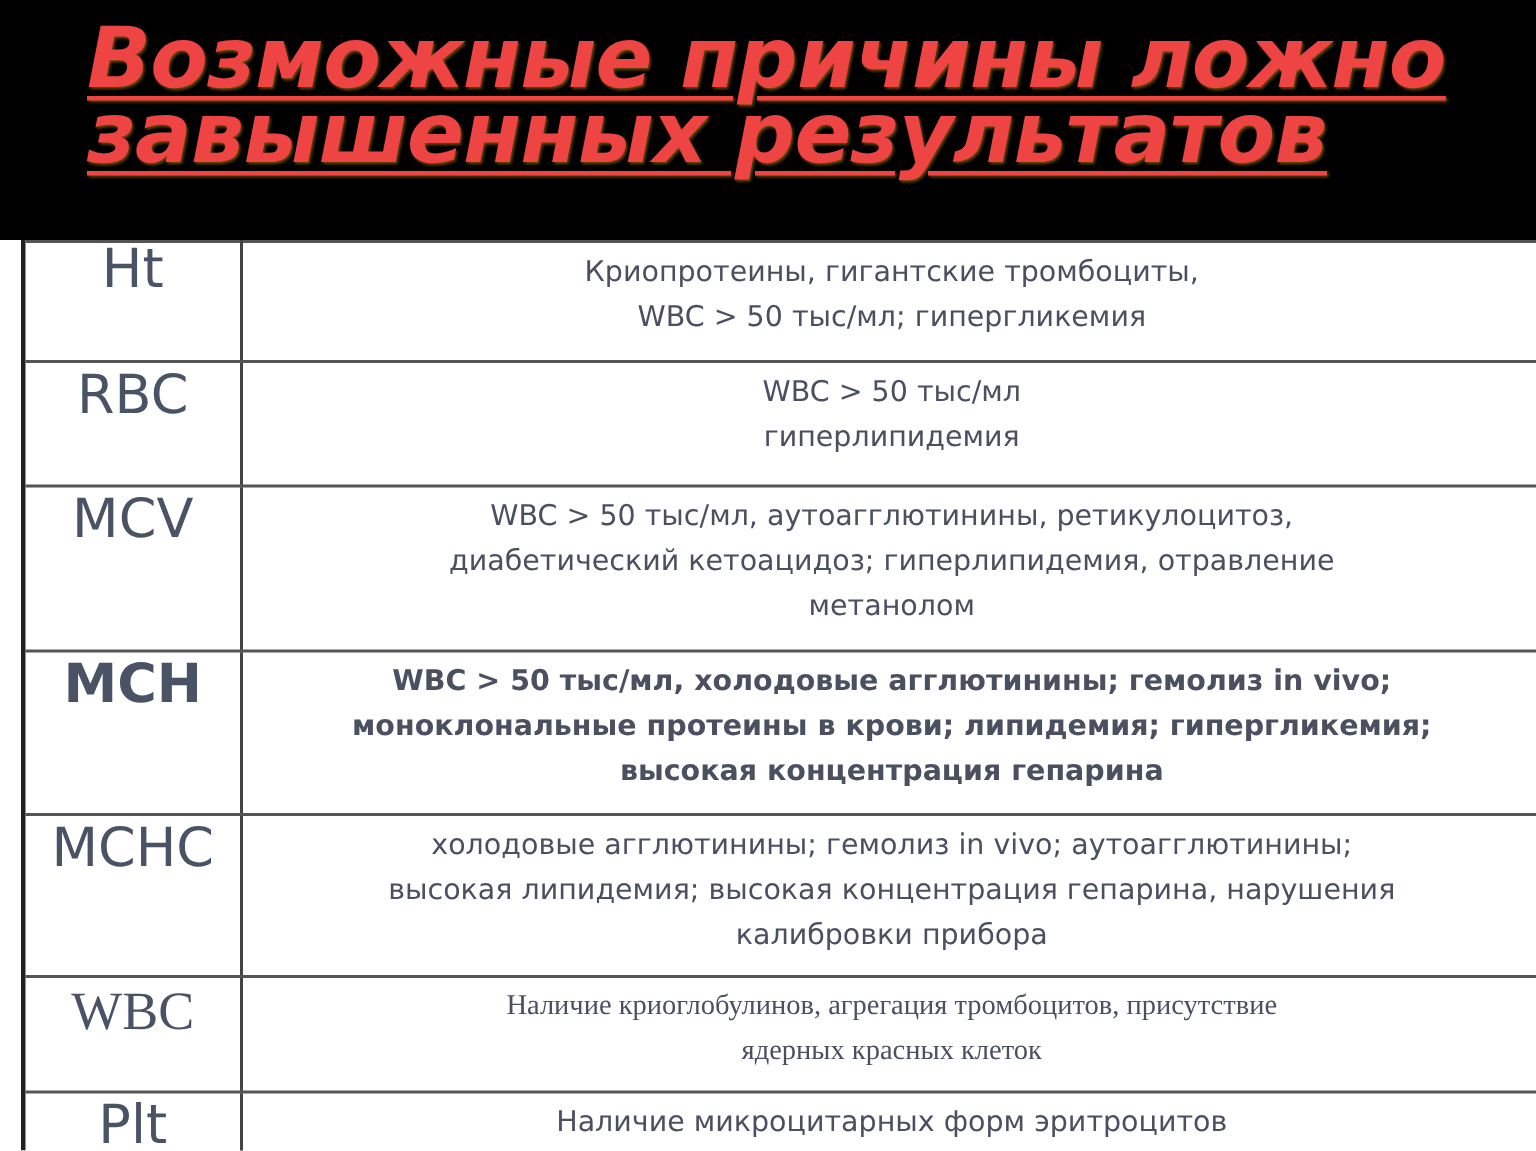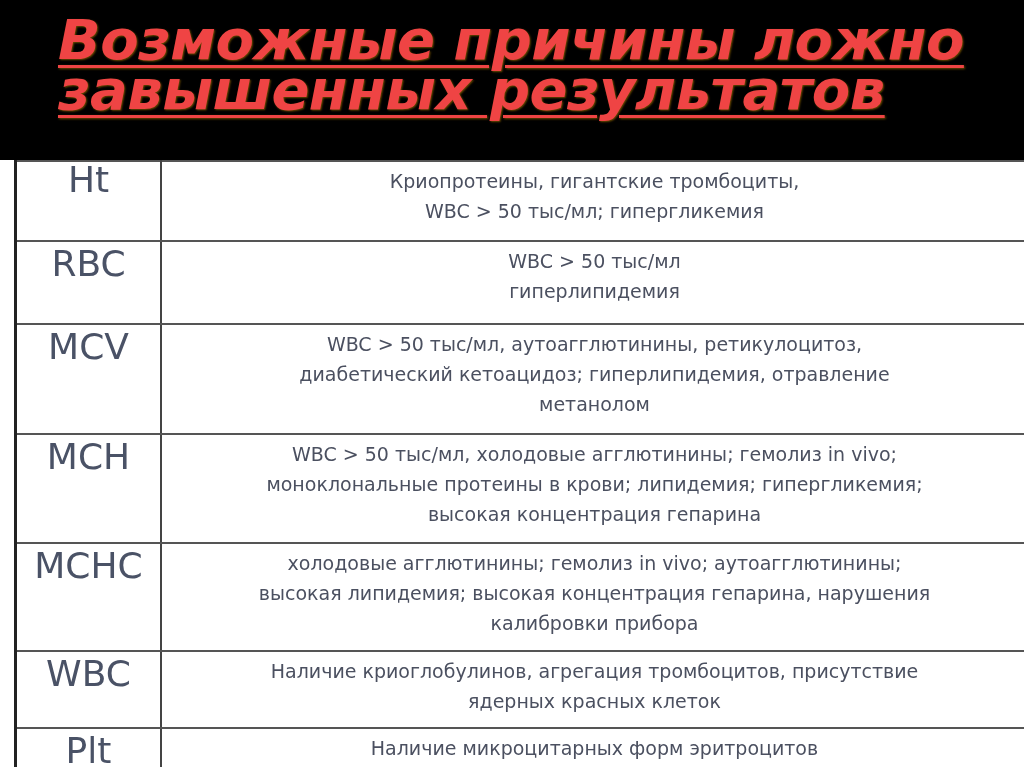--- a/index.html
+++ b/index.html
@@ -52,23 +52,23 @@
   }
   td.desc {
     text-align: center;
     font-size: 19px;
     line-height: 30px;
     padding-top: 4px;
   }
   tr.r0 td { height: 74px; }
   tr.r1 td { height: 77px; }
   tr.r2 td { height: 104px; }
-  tr.r3 td { height: 103px; }
+  tr.r3 td { height: 103px; font-weight: bold; }
   tr.r4 td { height: 102px; margin-top: 28px; }
-  tr.r5 td { height: 71px; }
+  tr.r5 td { height: 71px; font-family: Liberation Serif, serif; }
   tr.r6 td { height: 75px; border-bottom: none; }
   tr.r0 td.param { line-height: 36px; }
   .line { display: block; }
 </style>
 </head>
 <body>
 
 <div class="title-bar">
   <div class="title-line l1">Возможные причины ложно</div>
   <div class="title-line l2">завышенных результатов</div>

